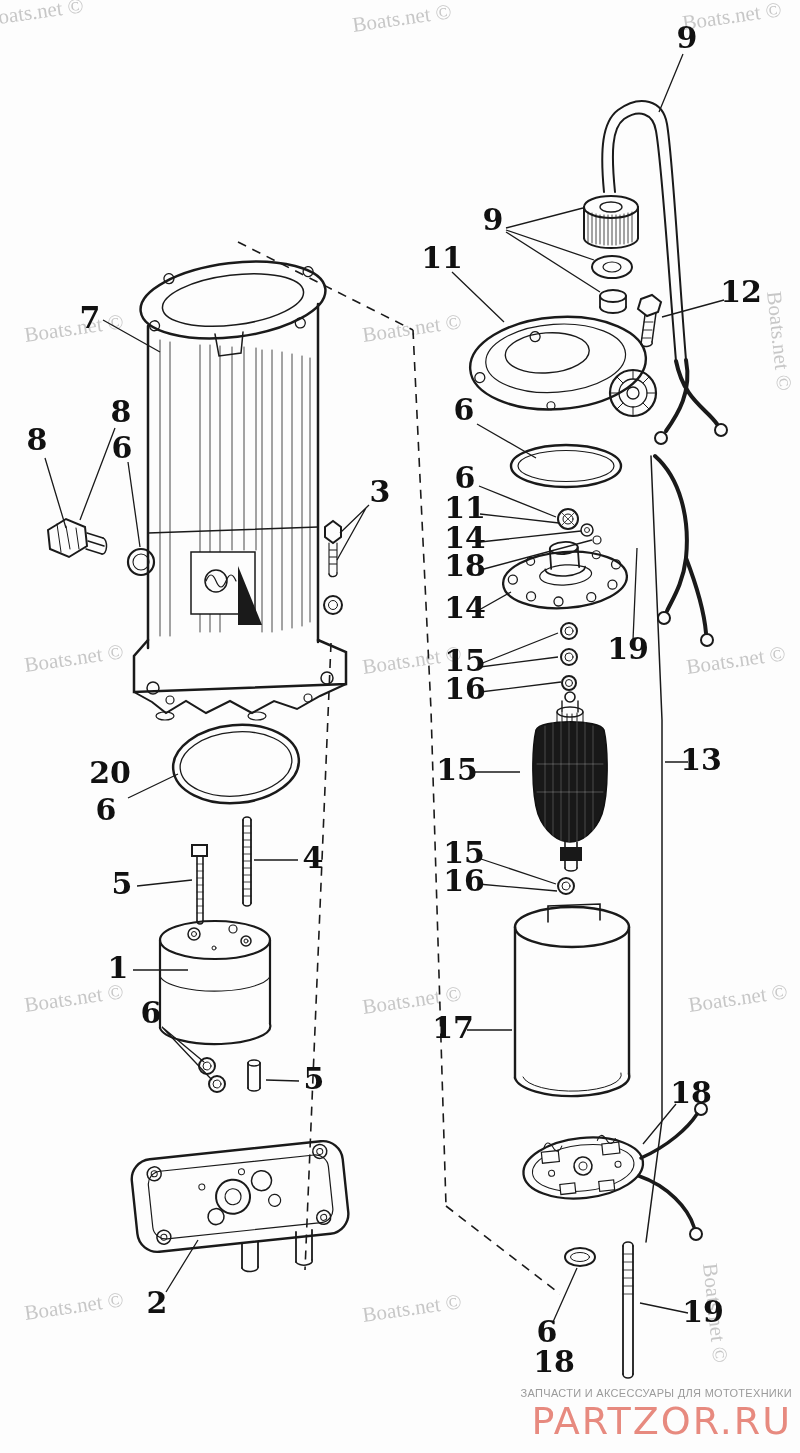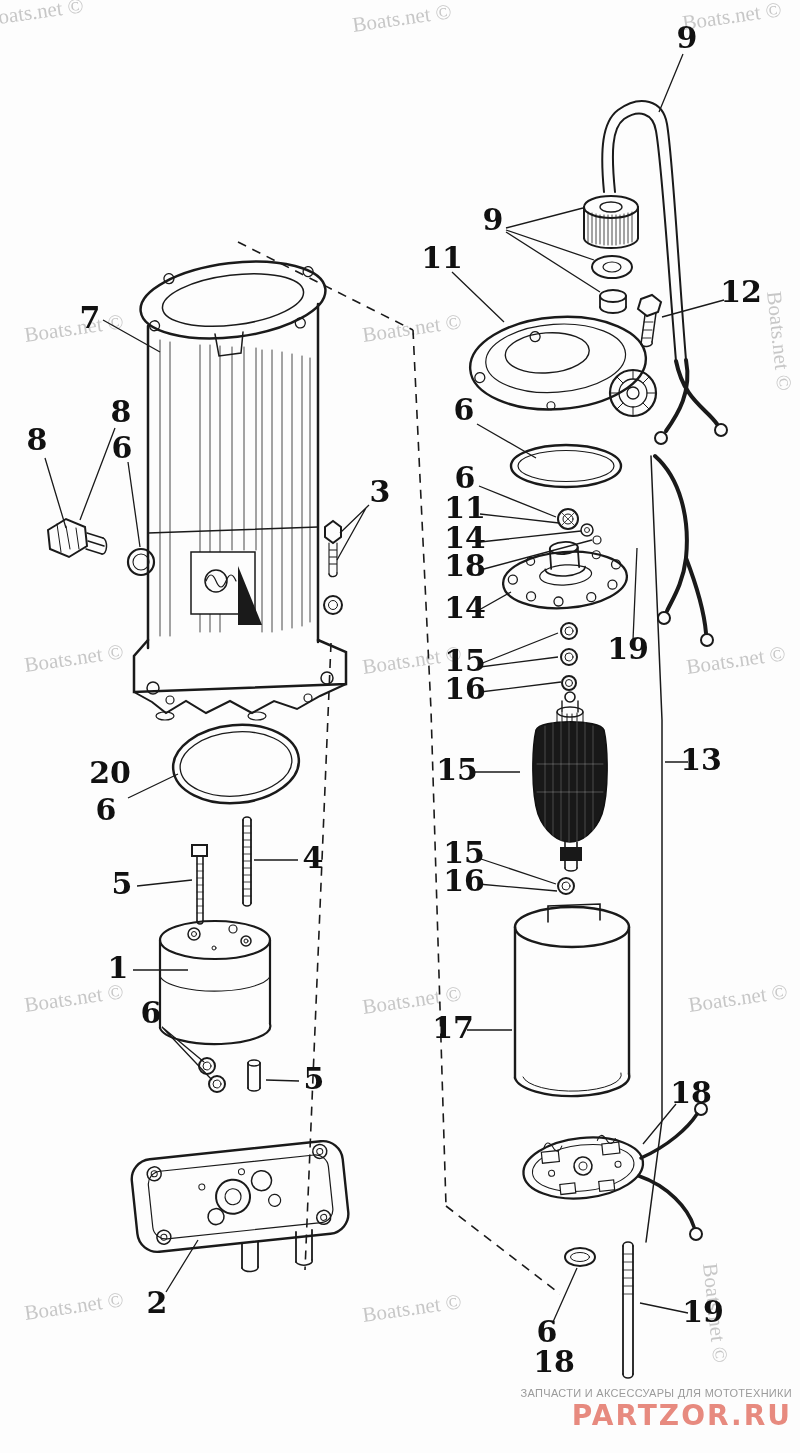--- a/index.html
+++ b/index.html
@@ -14,22 +14,22 @@
     position: absolute; color: #c7c7c7;
     font: 21px "Liberation Serif", serif;
     transform: rotate(-8deg); white-space: nowrap; user-select: none;
   }
   .wm.vert { transform: rotate(84deg); transform-origin: left top; }
   svg.diagram { position: absolute; left: 0; top: 0; z-index: 2; }
   .callout { font: bold 30px "DejaVu Serif", serif; fill: #111; }
   .footer { position: absolute; right: 8px; top: 1347px; text-align: right; z-index: 3; }
   .tagline { font-size: 11px; color: #9b9b9b; letter-spacing: .3px; margin-top: 40px; }
   .logo {
-    margin-top: 3px; font-family: "DejaVu Sans", sans-serif; font-weight: bold;
-    font-size: 28px; color: #e78a7f; letter-spacing: 2px; line-height: 1;
+    margin-top: 3px; font-family: "DejaVu Sans", sans-serif; font-weight: normal;
+    font-size: 38px; color: #e78a7f; letter-spacing: 2px; line-height: 1;
   }
 </style>
 </head>
 <body>
 
 <div class="page">
 
   <div>
     <span class="wm" style="left:-16px;top:0">Boats.net ©</span>
     <span class="wm" style="left:352px;top:6px">Boats.net ©</span>

